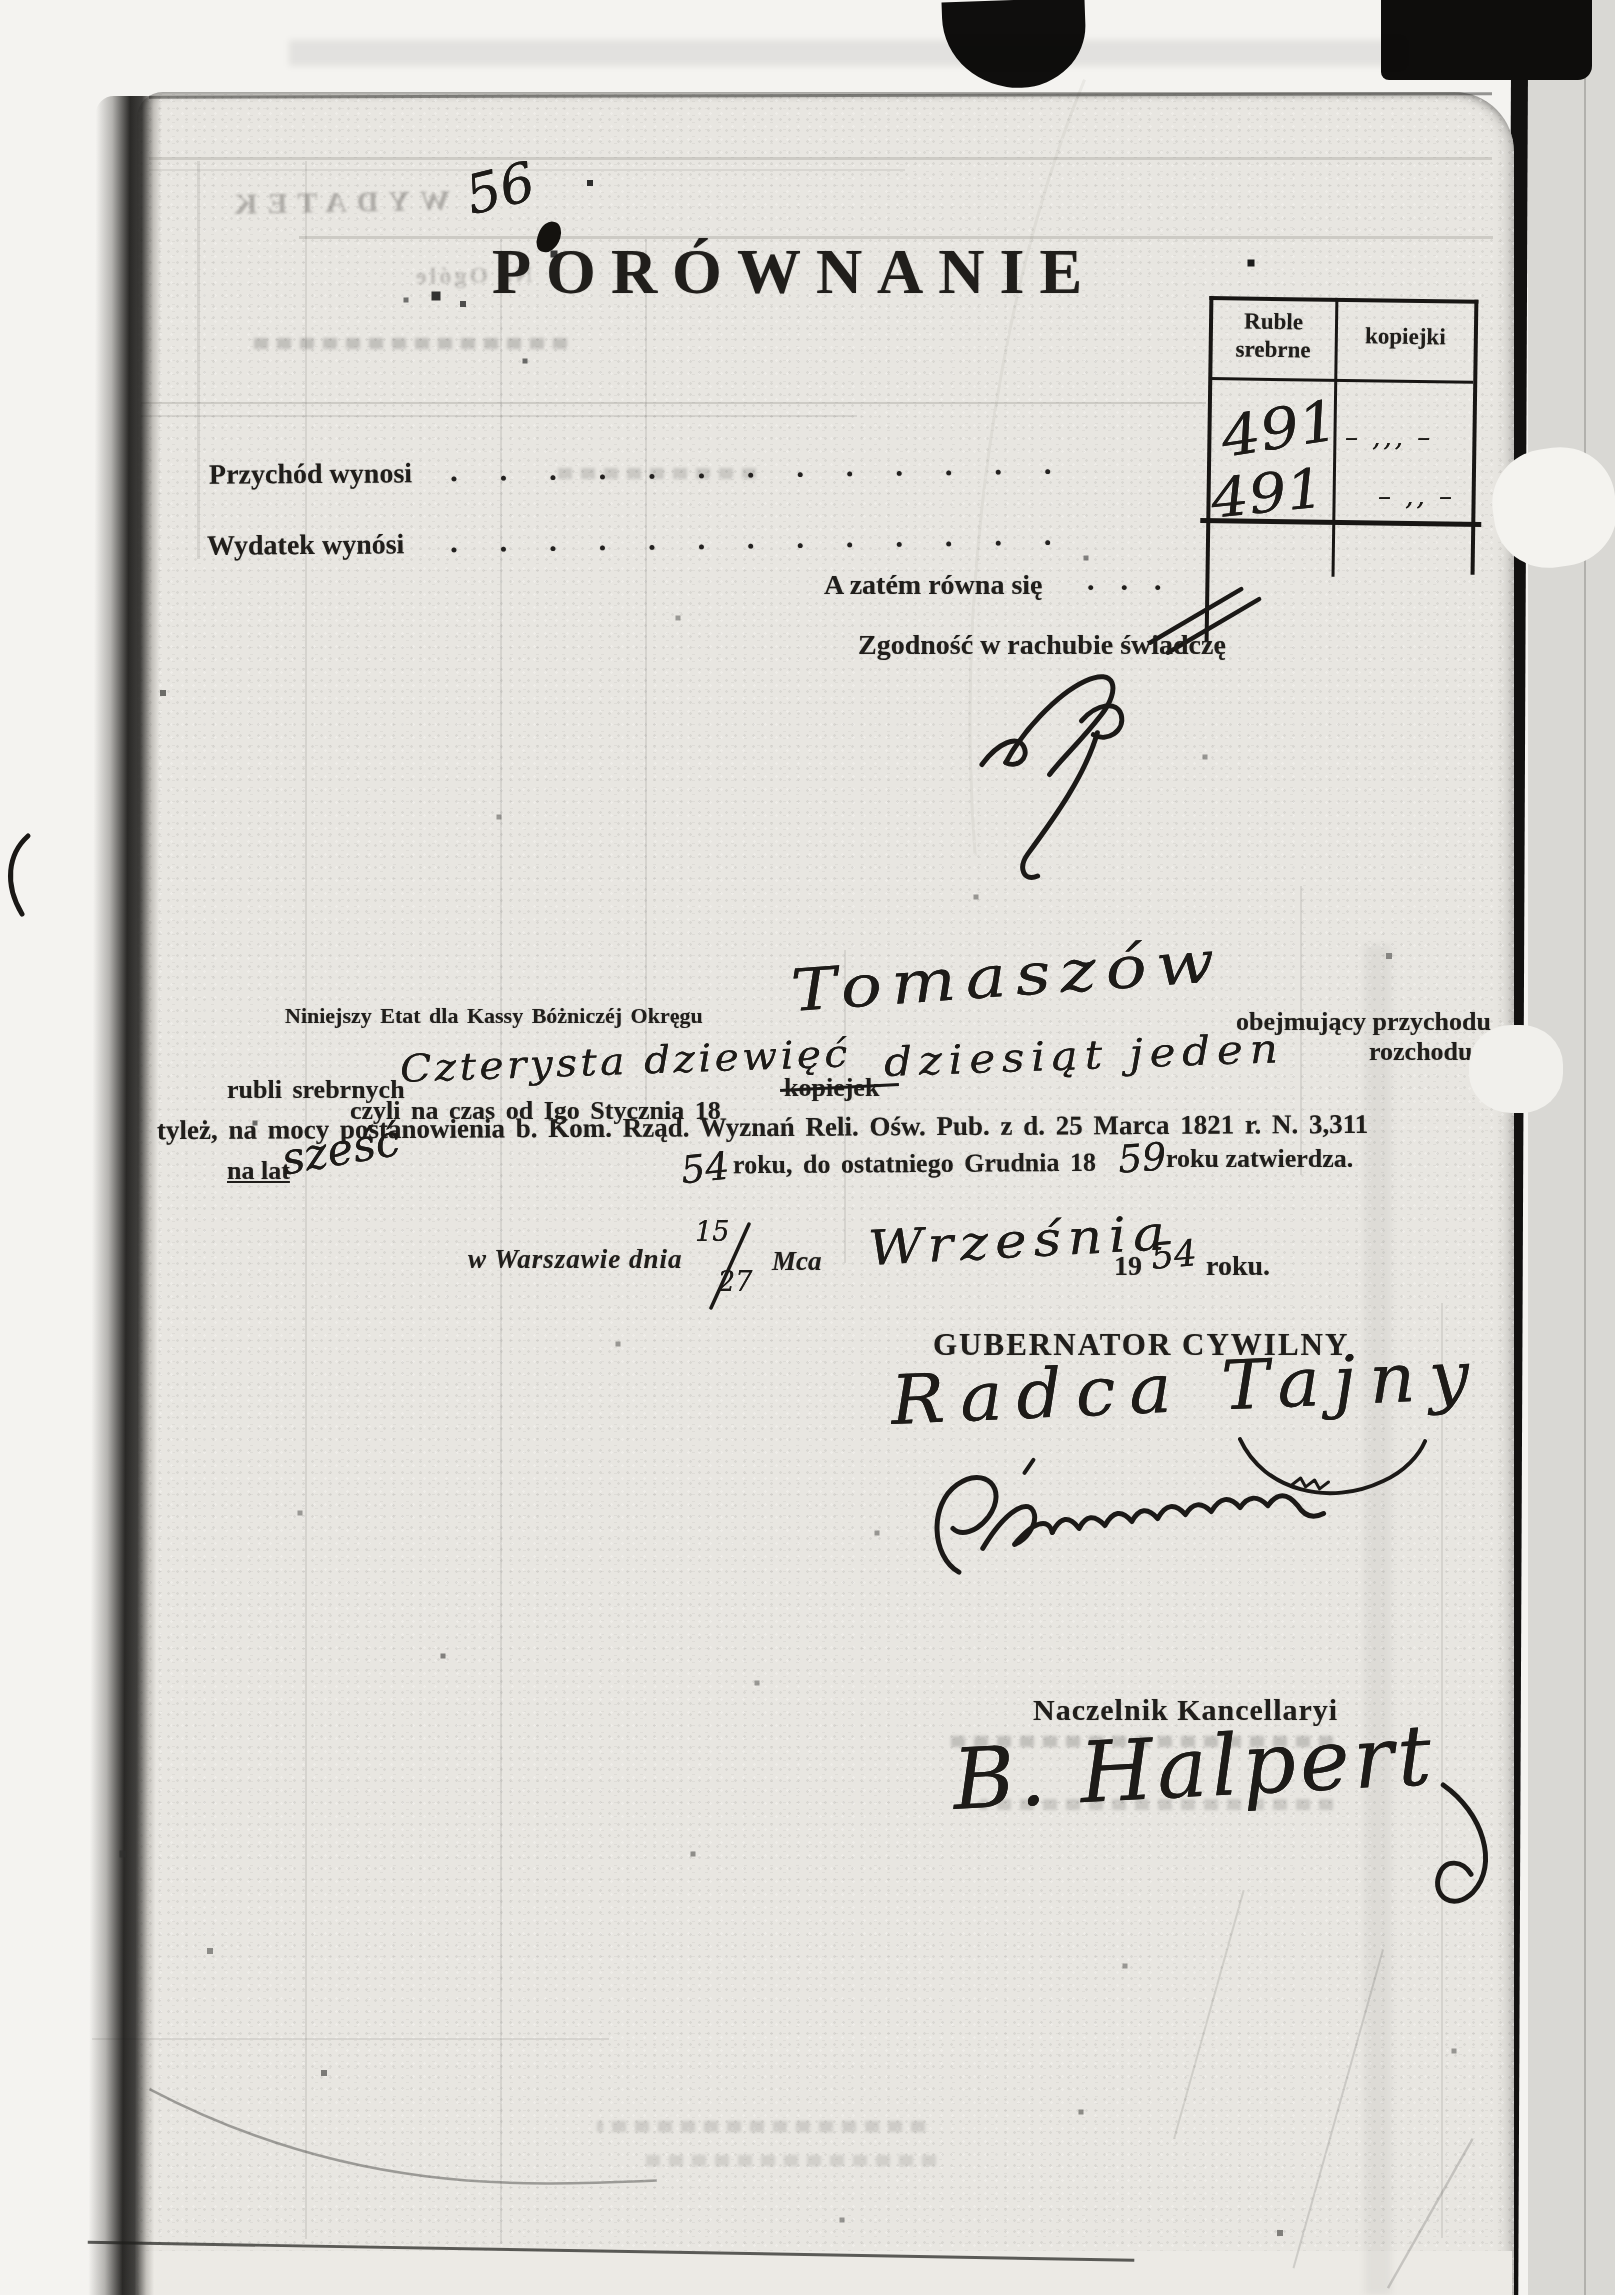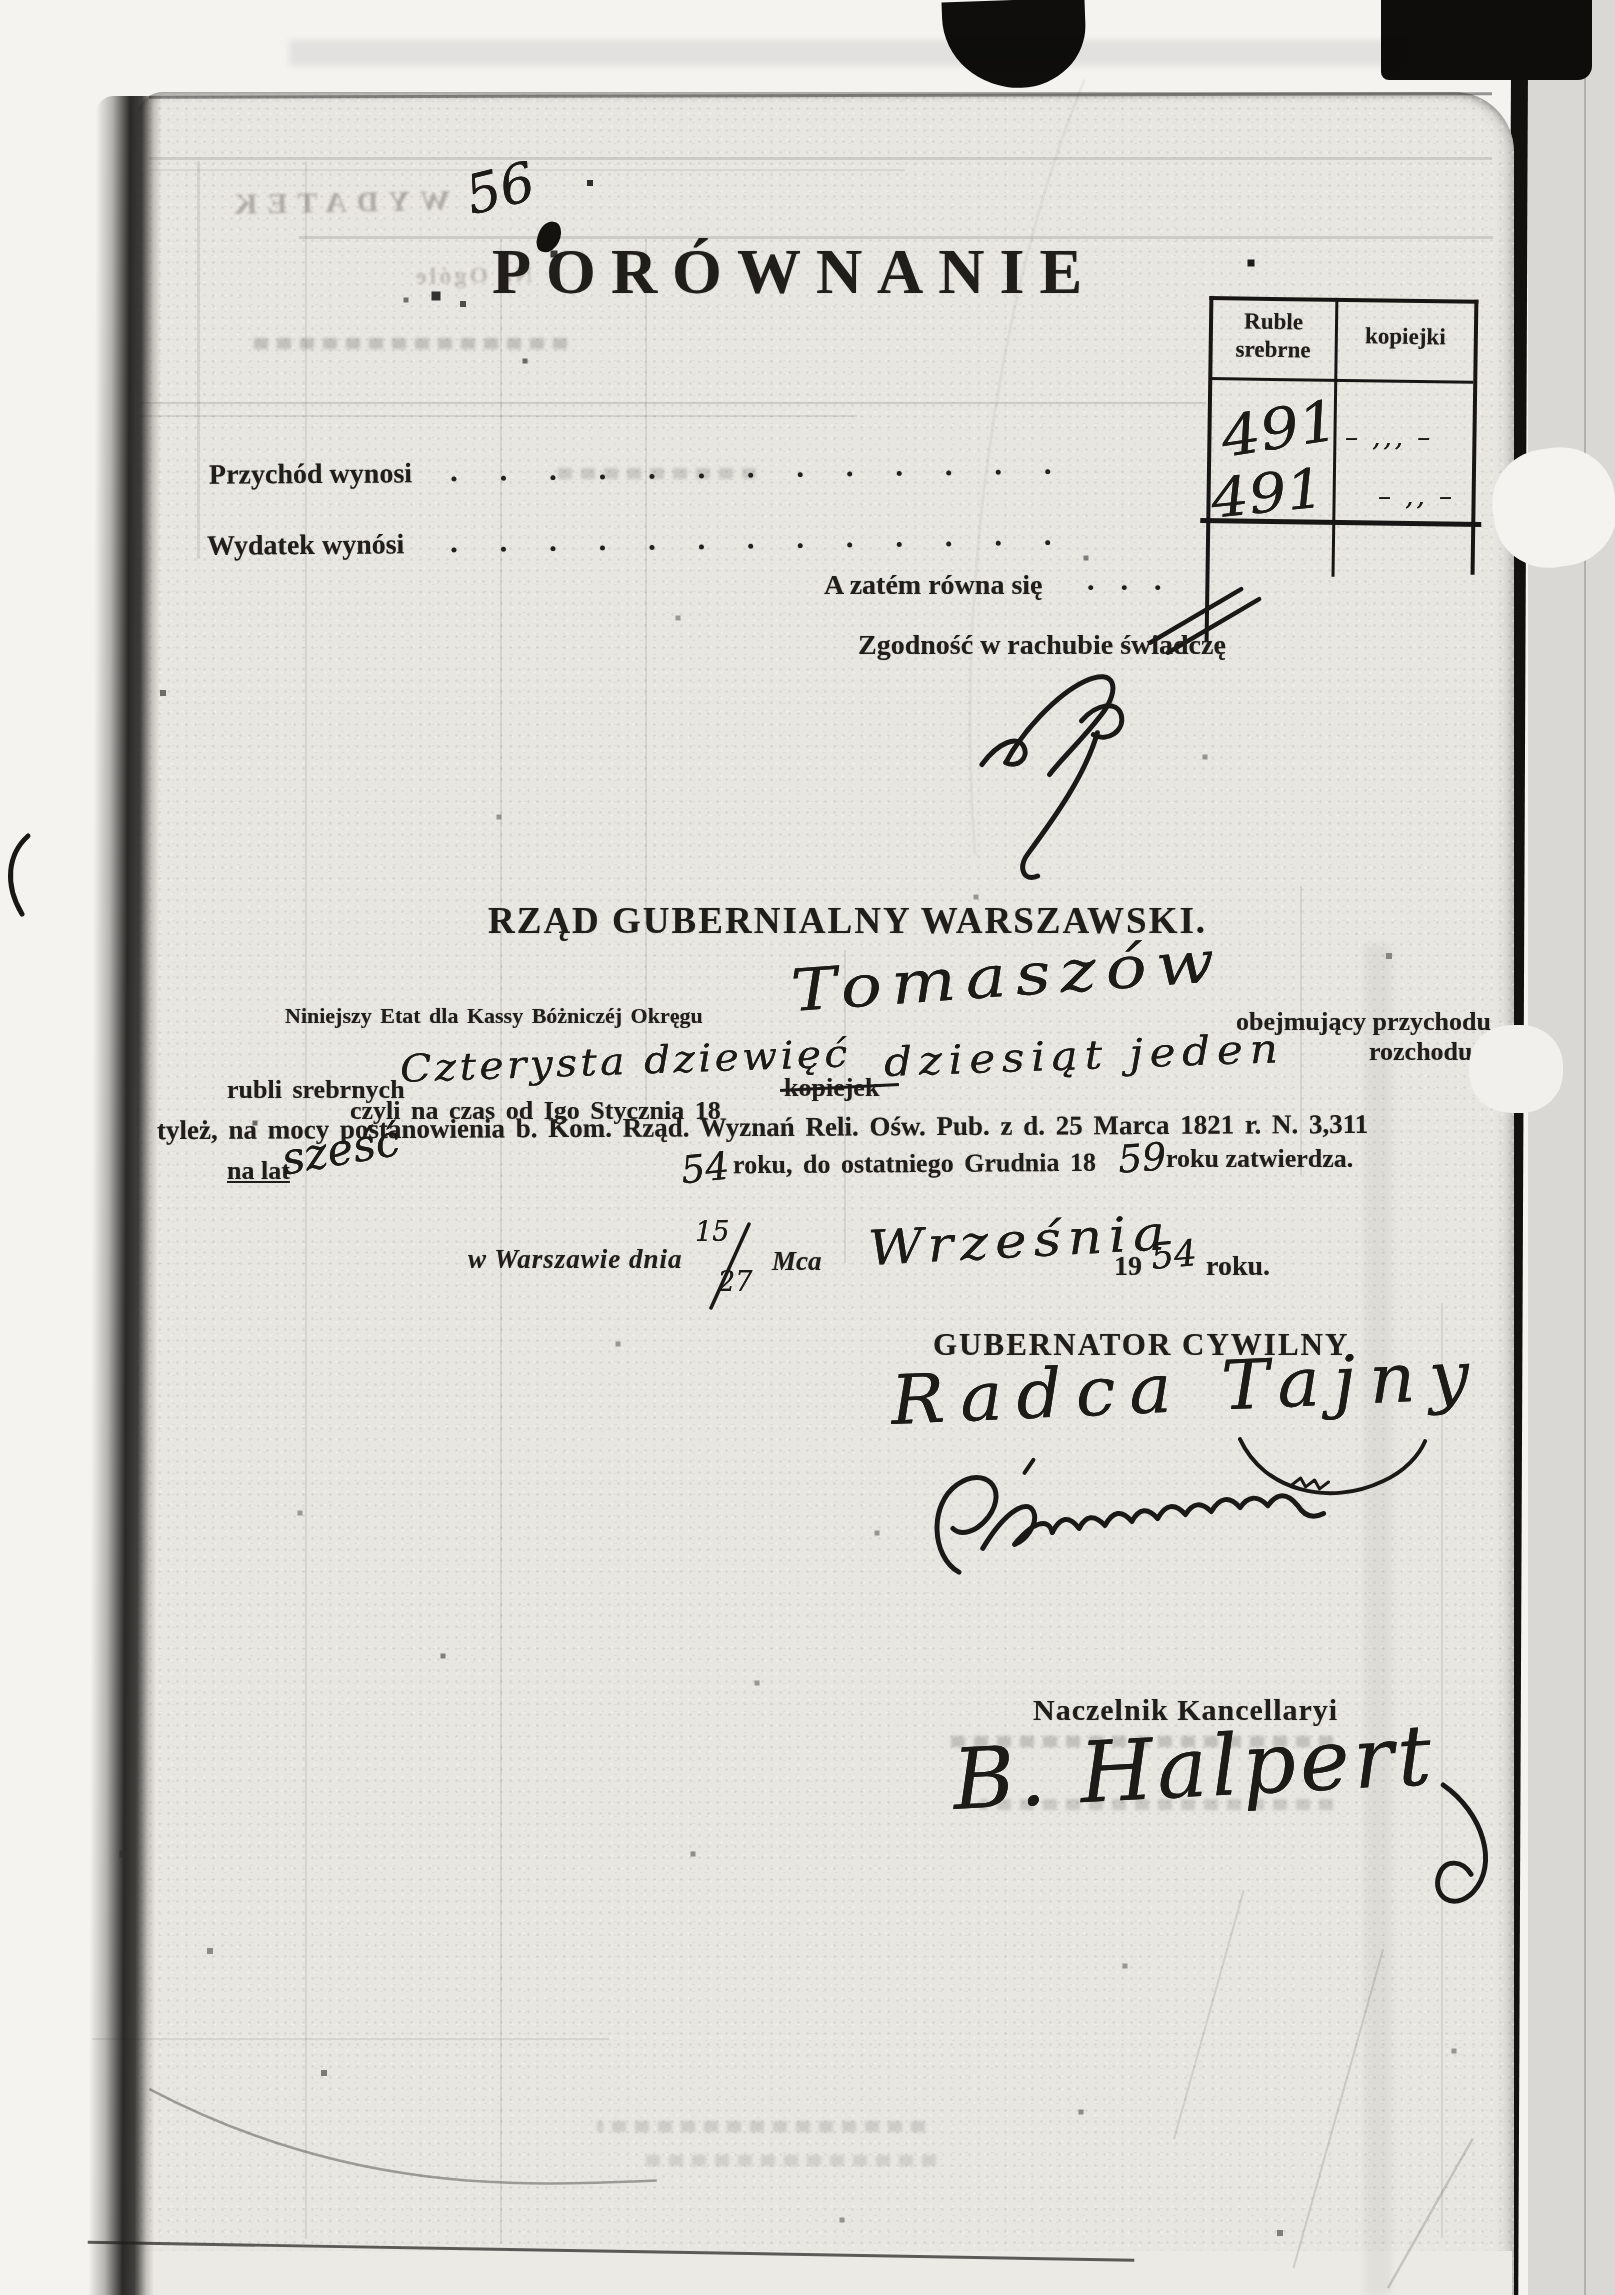--- a/index.html
+++ b/index.html
@@ -150,21 +150,20 @@
   </svg>
 
   <div class="abs pr" style="left:858px;top:629px;font-size:28px;">Zgodność w rachubie świadczę</div>
   <svg class="abs sig-svg" style="left:970px;top:657px;" width="199" height="239" viewBox="0 0 200 240">
     <path d="M12 108 C 28 86 48 78 54 90 C 60 102 46 112 36 106" stroke-width="5"></path>
     <path d="M36 106 C 52 76 86 38 116 24 C 146 10 152 32 132 58 C 112 84 92 102 80 118" stroke-width="5"></path>
     <path d="M112 64 C 128 46 148 44 152 58 C 156 74 138 86 124 78" stroke-width="5"></path>
     <path d="M128 76 C 116 118 86 160 58 198 C 48 212 54 226 68 220" stroke-width="5"></path>
   </svg>
 
-  <div class="abs pr" style="left:488px;top:899px;font-size:37px;letter-spacing:2px;">RZĄD GUBERNIALNY WARSZAWSKI.</div>
 
   <div class="abs pr" style="left:285px;top:1003px;font-size:22px;word-spacing:3px;">Niniejszy Etat dla Kassy Bóżniczéj Okręgu</div>
   <div class="abs hw" style="left:791px;top:957px;font-size:58px;letter-spacing:8px;transform:rotate(-4deg) scaleX(1.18);transform-origin:left;">Tomaszów</div>
   <div class="abs pr" style="left:1236px;top:1007px;font-size:26px;">obejmujący przychodu</div>
 
   <div class="abs pr" style="left:227px;top:1075px;font-size:26px;word-spacing:4px;">rubli srebrnych</div>
   <div class="abs hw" style="left:400px;top:1047px;font-size:38px;letter-spacing:3px;transform:rotate(-2deg) scaleX(1.08);transform-origin:left;">Czterysta dziewięć</div>
   <div class="abs pr" style="left:784px;top:1073px;font-size:26px;">kopiejek</div>
   <div class="abs" style="left:780px;top:1086px;width:119px;height:3px;background:#1c1a18;transform:rotate(-3deg);z-index:6;"></div>
   <div class="abs hw" style="left:884px;top:1039px;font-size:40px;letter-spacing:6px;transform:rotate(-2deg) scaleX(1.1);transform-origin:left;">dziesiąt jeden</div>

